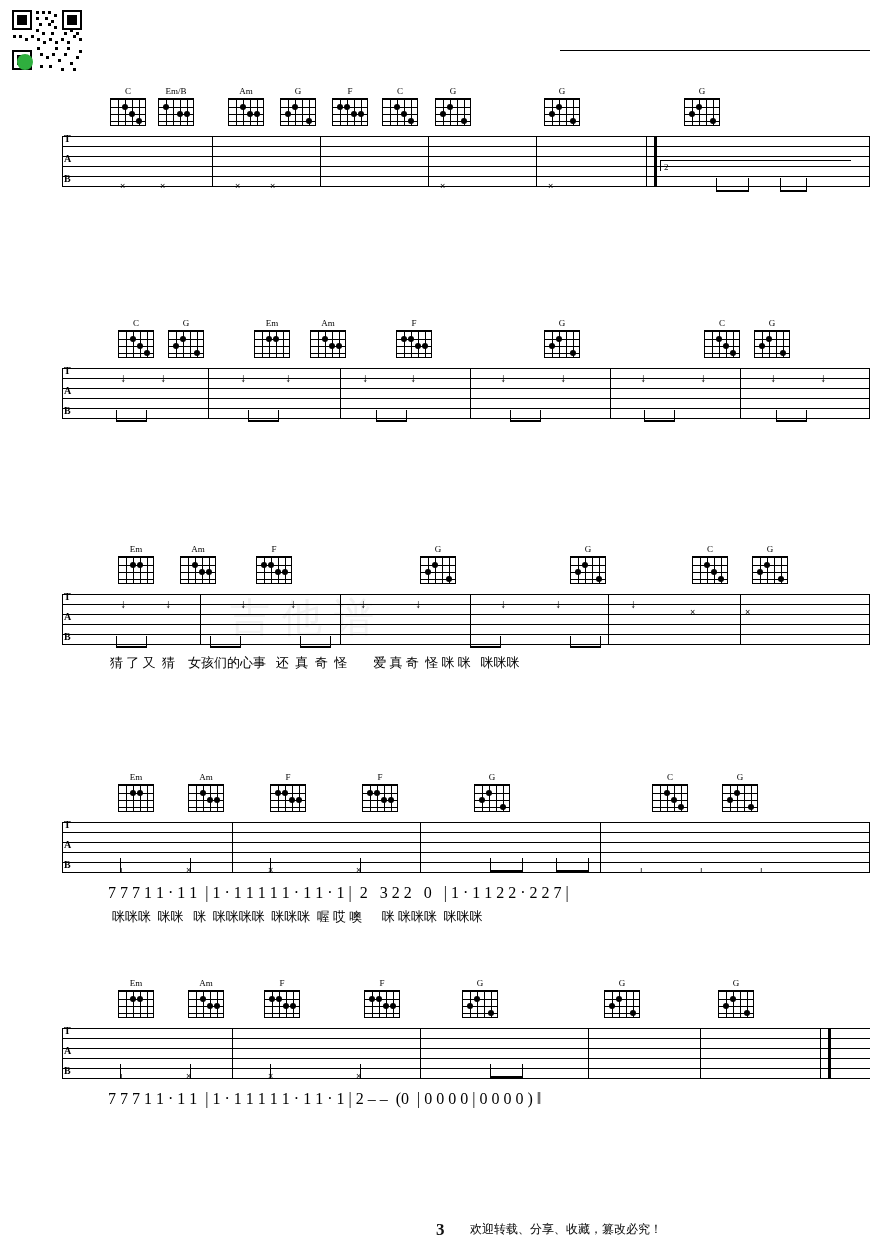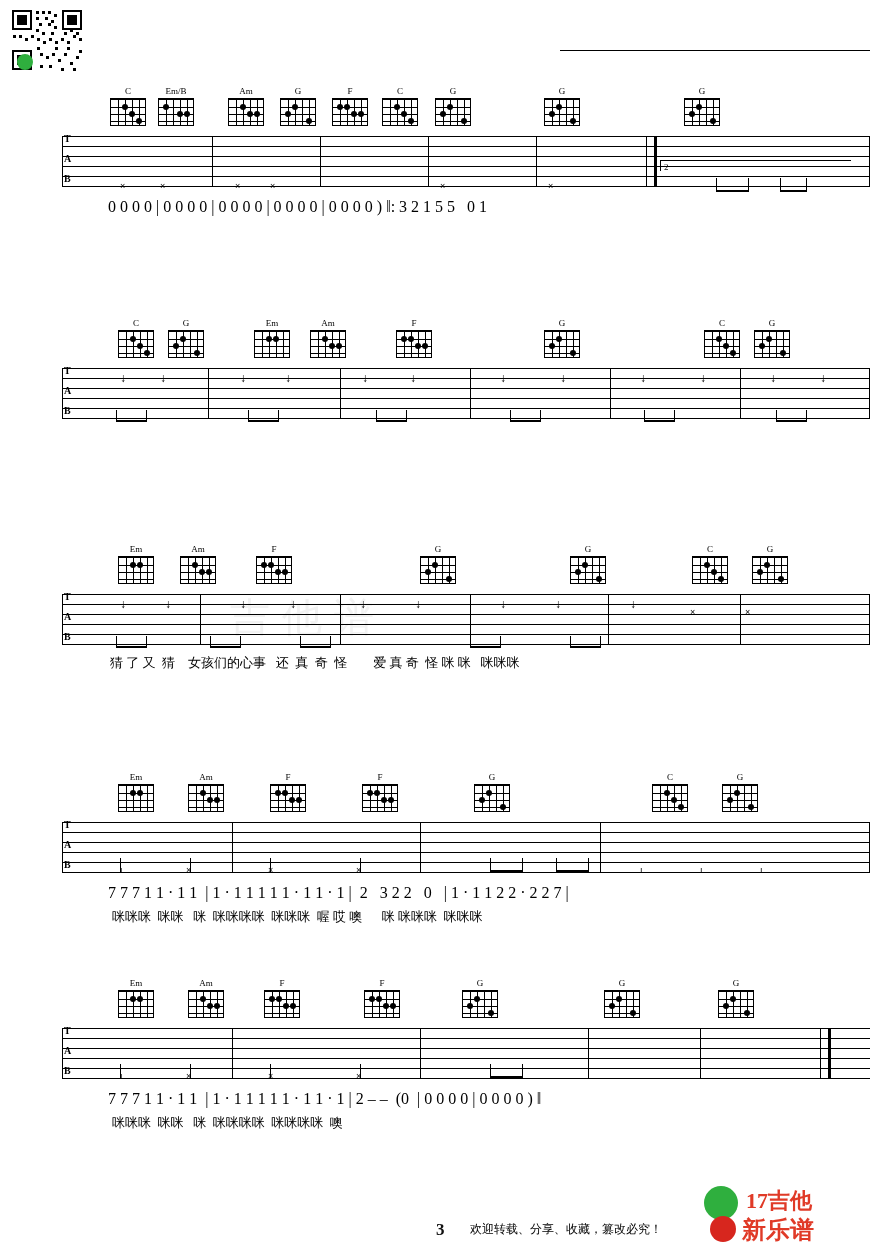--- a/index.html
+++ b/index.html
@@ -346,23 +346,20 @@
       <div class="xmark" style="left:440px;top:50px">×</div>
       <div class="xmark" style="left:548px;top:50px">×</div>
       <div class="stem" style="left:716px;top:46px;height:14px"></div>
       <div class="stem" style="left:748px;top:46px;height:14px"></div>
       <div class="stem" style="left:780px;top:46px;height:14px"></div>
       <div class="stem" style="left:806px;top:46px;height:14px"></div>
       <div class="beam" style="left:716px;top:58px;width:32px"></div>
       <div class="beam" style="left:780px;top:58px;width:26px"></div>
     </div>
 
-    <div class="numrow">
-      <span style="left:108px">0 0 0 0 | 0 0 0 0 | 0 0 0 0 | 0 0 0 0 | 0 0 0 0 ) ‖: 3 2 1 5 5   0 1</span>
-    </div>
   </div>
 
   <div class="system" style="top:318px;">
     <div class="chords">
       <div class="chordbox" style="left:118px;">
         <div class="chordname">C</div>
         <div class="grid">
             <div class="v" style="left:7px"></div>
             <div class="v" style="left:14px"></div>
             <div class="v" style="left:21px"></div>
@@ -980,29 +977,20 @@
       <div class="stem" style="left:270px;top:40px;height:14px"></div>
       <div class="stem" style="left:360px;top:40px;height:14px"></div>
       <div class="stem" style="left:490px;top:40px;height:14px"></div>
       <div class="stem" style="left:522px;top:40px;height:14px"></div>
       <div class="beam" style="left:490px;top:52px;width:32px"></div>
     </div>
 
     <div class="numrow">
       <span style="left:108px">7 7 7 1 1 · 1 1  | 1 · 1 1 1 1 1 · 1 1 · 1 | 2 – –  (0  | 0 0 0 0 | 0 0 0 0 ) ‖</span>
     </div>
-    <div class="lyrics">
-      <span style="left:112px">咪咪咪  咪咪   咪  咪咪咪咪  咪咪咪咪  噢</span>
-    </div>
   </div>
 
   <div class="footer">
     <div class="pageno">3</div>
     <div class="foot-note">欢迎转载、分享、收藏，篡改必究！</div>
-    <div class="logo">
-      <div class="circ"></div>
-      <div class="circ2"></div>
-      <div class="t1">17吉他</div>
-      <div class="t2">新乐谱</div>
-    </div>
   </div>
 
 </div>
 
 </body></html>

